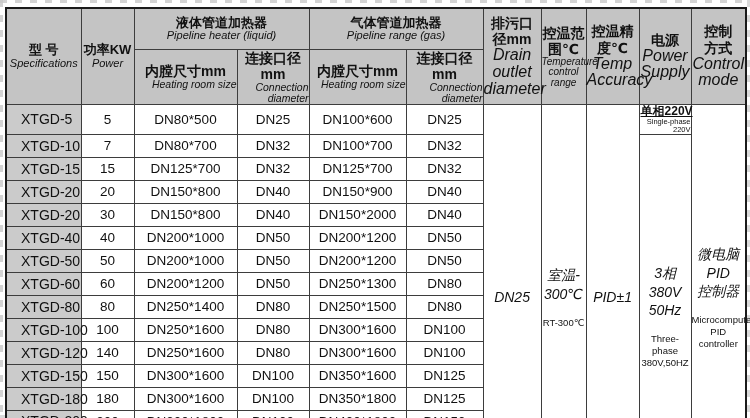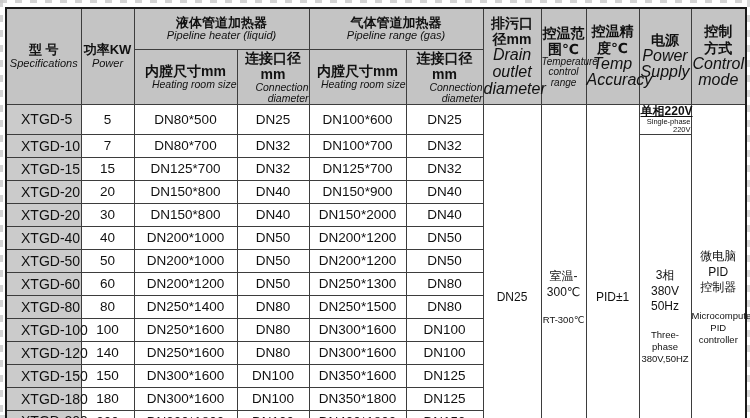--- a/index.html
+++ b/index.html
@@ -57,21 +57,21 @@
   th.squeeze .en{font-size:10px;text-align:center;}
 
   td.model{
     background:var(--model-bg);
     text-align:left;
     padding-left:14px;
     font-size:14px;
   }
 
   td.mcell{vertical-align:middle;padding-top:58px;white-space:normal;}
-  td.mcell .big{font-size:12px;line-height:1.3;white-space:pre-line;}
+  td.mcell .big{font-size:14px;line-height:1.3;white-space:pre-line;font-style:italic;}
   td.mcell .small{font-size:9.5px;line-height:1.25;margin-top:14px;white-space:pre-line;}
   td.mcell.power3{padding-top:66px;}
 
   td.psingle{vertical-align:top;}
   td.psingle .wrap{position:relative;z-index:2;text-align:left;padding-left:1px;}
   td.psingle .zh1{font-weight:bold;font-size:12px;line-height:13px;white-space:nowrap;text-decoration:underline;}
   td.psingle .en1{font-size:7.5px;line-height:8px;white-space:pre-line;text-align:right;}
 </style>
 </head>
 <body>

